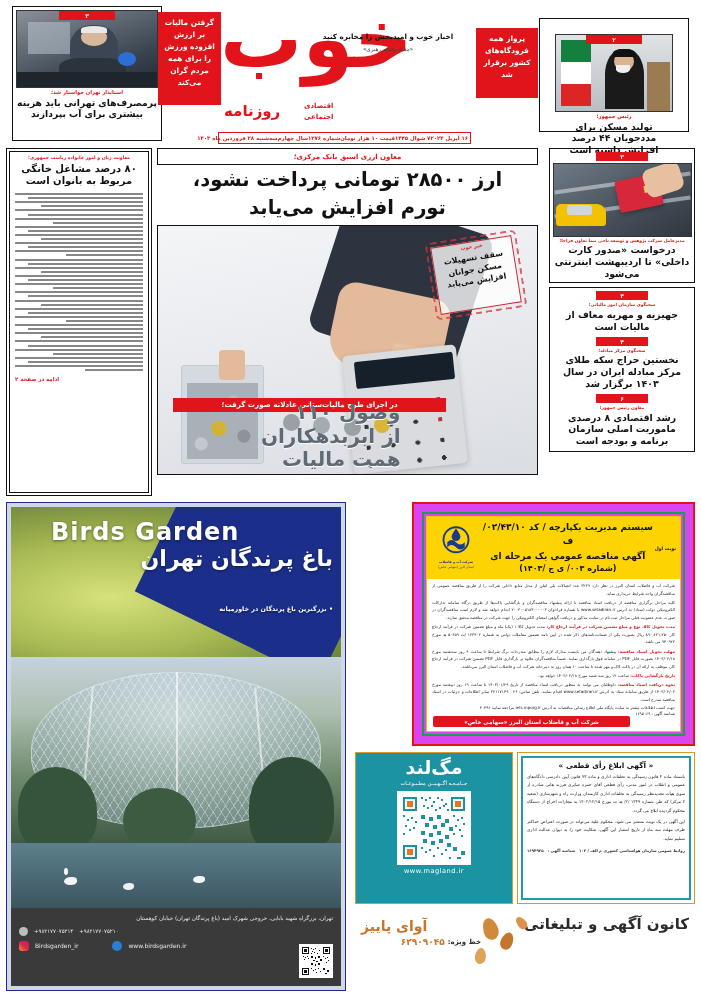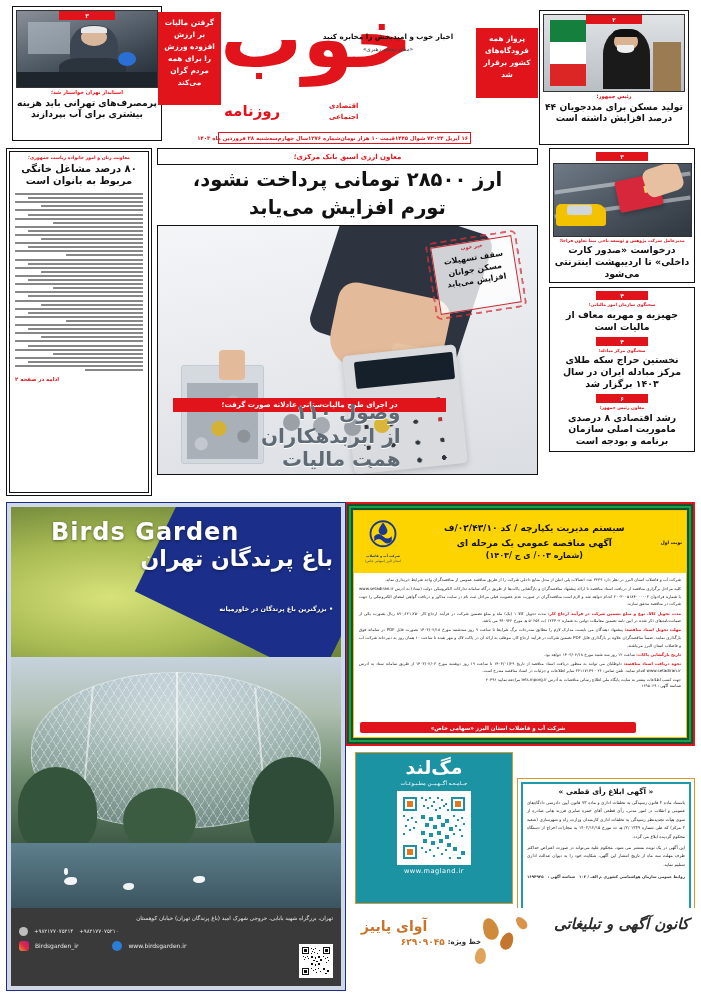--- a/index.html
+++ b/index.html
@@ -31,22 +31,22 @@
     opacity:.82;
   }
   .copy .ln.s80 { width: 80%; } .copy .ln.s90 { width: 90%; }
   .copy .ln.s70 { width: 70%; } .copy .ln.s60 { width: 60%; }
   .copy .ln.s45 { width: 45%; } .copy .ln.s100 { width:100%; }
 
   
   .masthead { position:absolute; left:6px; top:6px; width:689px; height:138px; }
 
   .mh-left-box {
-    position:absolute; right:0; top:4px; width:150px; height:135px;
-    border:1.2px solid #111; padding:3px;
+    position:absolute; right:0; top:12px; width:150px; height:114px;
+    border:1.2px solid #111; padding:15px;
   }
   .mh-photo { width:100%; height:78px; border:1px solid #333; overflow:hidden;
               position:relative; background:#2a3340; }
   .mh-badge { position:absolute; left:50%; transform:translateX(-50%); top:-0.5px;
               width:56px; z-index:4; }
 
   .mh-redbox {
     position:absolute; right:155px; top:8px; width:63px; height:93px;
     background:#e2141b; color:#fff; font-weight:bold; font-size:7.4px;
     line-height:1.62; text-align:center; padding:5px 3px;
@@ -57,21 +57,21 @@
                font-size:7.2px; color:#111; font-weight:bold; line-height:1.5;}
   .mh-slogan .sub { font-size:5.6px; color:#444; font-weight:normal; margin-top:2px;}
   .logo-khoob {
     position:absolute; left:2px; top:-8px; font-size:82px; color:#e2141b;
     font-weight:bold; line-height:1; letter-spacing:-4px;
     font-family:"DejaVu Sans", sans-serif;
   }
   .logo-rooznameh { position:absolute; left:6px; bottom:24px; font-size:15px;
                     color:#e2141b; font-weight:bold; }
   .logo-tags { position:absolute; left:86px; bottom:22px; font-size:7px;
-               color:#e2141b; font-weight:bold; line-height:1.5; text-align:left;margin-left:25px;}
+               color:#e2141b; font-weight:bold; line-height:1.5; text-align:left;}
   .mh-dateline {
     position:absolute; left:0; bottom:0; width:253px; height:12px;
     border:1px solid #e2141b; color:#e2141b; font-size:5.4px; font-weight:bold;
     display:flex; align-items:center; justify-content:space-around;
     direction:rtl; padding:0 2px;
   }
   .mh-dateline span { white-space:nowrap; }
 
   .mh-redbox2 {
     position:absolute; left:150px; top:24px; width:58px; height:68px;
@@ -101,38 +101,38 @@
 
   .col-right { position:absolute; left:0; top:0; width:146px; height:348px; }
 
   .side-card { border:1.2px solid #111; padding:2.5px; margin-bottom:4px; }
   .side-photo { width:100%; height:74px; border:1px solid #333; overflow:hidden;
                 position:relative; }
 
   
   .ads { position:absolute; left:6px; top:502px; width:689px; height:494px; }
   .ad-tender {
-    position:absolute; right:0; top:0; width:350px; height:244px;
-    border:2px solid #e2141b; background:#14532d; padding:2px;
+    position:absolute; right:0; top:0; width:283px; height:244px;
+    border:2px solid #e2141b; background:#d946ef; padding:8px;
   }
   .ad-tender .g { border:2px solid #17a24a; height:100%; padding:2px; }
   .ad-tender .y { border:1.5px solid #f2c400; height:100%; background:#fff;
                   position:relative; overflow:hidden; }
   .tender-head { background:#fdd400; display:flex; align-items:center;
                  justify-content:space-between; padding:3px 4px; height:62px; }
 
   .ad-birds {
     position:absolute; left:0; top:0; width:340px; height:489px;
     border:1.6px solid #1b2f8a; background:#cfd8e4; overflow:hidden;
   }
   .birds-photo { position:absolute; left:4px; top:4px; right:4px; bottom:4px;
                  overflow:hidden; }
 
   .ad-legal { position:absolute; right:0; top:250px; width:178px; height:152px;
-              border:1.5px solid #d99a2b; background:#fff; padding:3px;margin-top:26px; }
+              border:1.5px solid #d99a2b; background:#fff; padding:3px; }
   .ad-legal .teal { border:2px solid #1f9aa8; height:100%; padding:3px 4px; }
 
   .ad-magland { position:absolute; right:182px; top:250px; width:158px; height:152px;
                 border:1.5px solid #d99a2b; background:#1c93a3; padding:4px; }
 
   .ad-kanoon { position:absolute; right:0; top:406px; width:340px; height:86px;
                background:#fff; overflow:hidden; }
 
   
   .qr { background:#fff; padding:3px; }
@@ -632,21 +632,21 @@
             <rect x="26" y="26" width="2" height="2"></rect>
               <rect x="30" y="28" width="2" height="2"></rect>
               <rect x="28" y="31" width="2" height="1"></rect>
           </g>
         </svg>
       </div>
       <div style="text-align:center;color:#fff;font-size:6.6px;letter-spacing:.5px;">www.magland.ir</div>
     </div>
 
     <div class="ad-kanoon">
-      <div style="position:absolute;right:6px;top:6px;left:100px;font-style:italic;">
+      <div style="position:absolute;right:6px;top:6px;left:100px;">
         <div style="font-size:15px;font-weight:bold;color:#2b2b2b;line-height:1.35;">کانون آگهی و تبلیغاتی</div>
       </div>
       <div style="position:absolute;left:6px;top:10px;width:120px;text-align:left;">
         <div style="font-size:14px;font-weight:bold;color:#c9742a;">آوای پاییز</div>
         <div style="display:flex;align-items:center;gap:3px;direction:rtl;margin-top:3px;">
           <span style="font-size:7px;font-weight:bold;color:#2b2b2b;">خط ویژه:</span>
           <span style="font-size:9px;font-weight:bold;color:#c9742a;letter-spacing:.5px;">۶۲۹۰۹۰۴۵</span>
         </div>
       </div>
 

